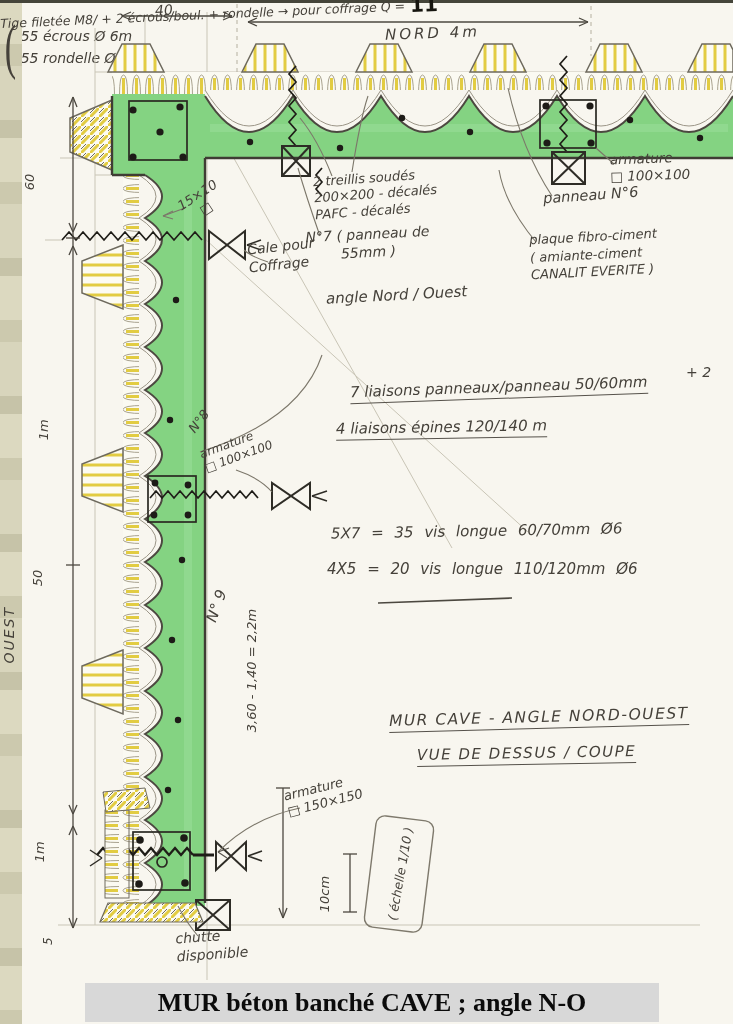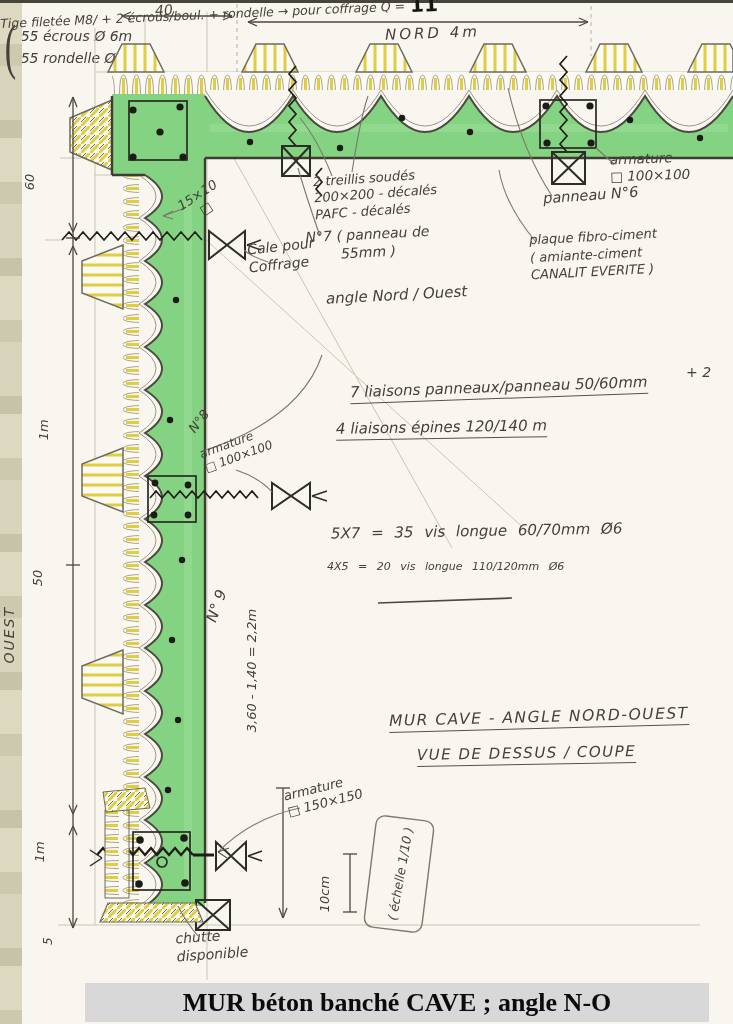--- a/index.html
+++ b/index.html
@@ -38,28 +38,28 @@
   #l-plaque{left:530px;top:228px;font-size:13px;transform:rotate(-3deg);line-height:1.35;}
   #l-armmid{left:208px;top:446px;font-size:12px;transform:rotate(-20deg);transform-origin:left bottom;}
   #l-arm150{left:290px;top:788px;font-size:13px;transform:rotate(-14deg);transform-origin:left bottom;}
   #l-tige{left:281px;top:332px;transform:rotate(-2.5deg);display:flex;align-items:flex-start;white-space:nowrap;}
   #l-tige .t{font-size:12.5px;color:#45413a;font-style:italic;}
   #l-tige .q{font-size:20px;font-weight:bold;color:#16150f;font-style:normal;margin-left:5px;margin-top:-5px;}
   #l-plus2{left:686px;top:364px;font-size:14px;}
   #l-li7{left:350px;top:378px;font-size:15px;transform:rotate(-2deg);}
   #l-li4{left:336px;top:418px;font-size:15px;transform:rotate(-1deg);}
   #l-calc1{left:331px;top:522px;font-size:15px;word-spacing:6px;transform:rotate(-1deg);white-space:nowrap;}
-  #l-calc2{left:327px;top:560px;font-size:11px;word-spacing:6px;white-space:nowrap;}
+  #l-calc2{left:327px;top:560px;font-size:15px;word-spacing:6px;white-space:nowrap;}
   #l-ecrous{left:388px;top:620px;display:flex;align-items:center;}
   #l-ecrous .par{font-size:62px;font-weight:300;color:#45413a;transform:scaleX(.55);line-height:.9;font-family:"Liberation Serif",serif;}
   #l-ecrous .txt{font-size:14px;line-height:1.6;color:#45413a;font-style:italic;white-space:pre-line;}
   #l-murcave{left:389px;top:708px;font-size:15.5px;letter-spacing:1.5px;transform:rotate(-1.5deg);}
   #l-vue{left:417px;top:744px;font-size:15px;letter-spacing:1.5px;transform:rotate(-1deg);}
   #l-chutte{left:176px;top:928px;font-size:14px;transform:rotate(-4deg);}
-  .title-banner{position:absolute;left:85px;top:983px;width:624px;height:39px;background:#d8d8d8;
+  .title-banner{position:absolute;left:85px;top:983px;width:574px;height:39px;background:#d8d8d8;
      display:flex;align-items:center;justify-content:center;}
   .title-banner span{font-family:"Liberation Serif",serif;font-weight:bold;font-size:26px;color:#0b0b0b;white-space:nowrap;}
 </style>
 </head>
 <body>
 
 <div class="page">
   <div class="scan-edge"></div>
   <div class="top-edge"></div>
 

